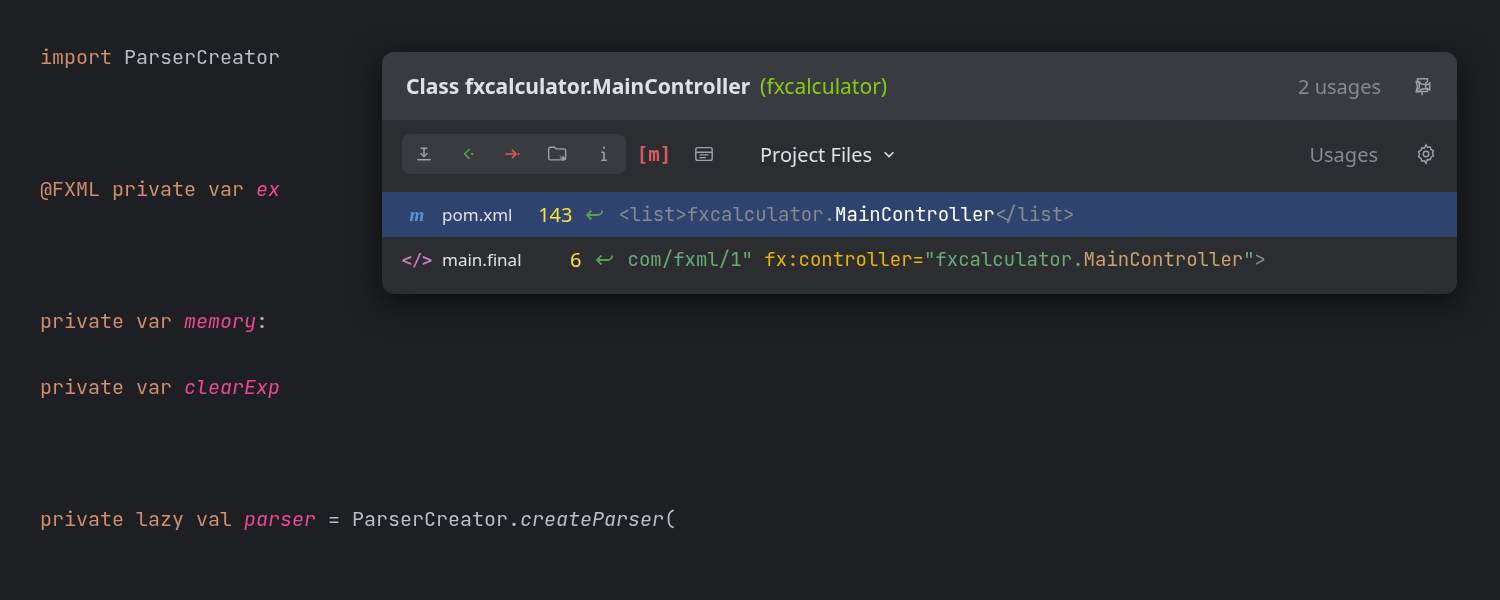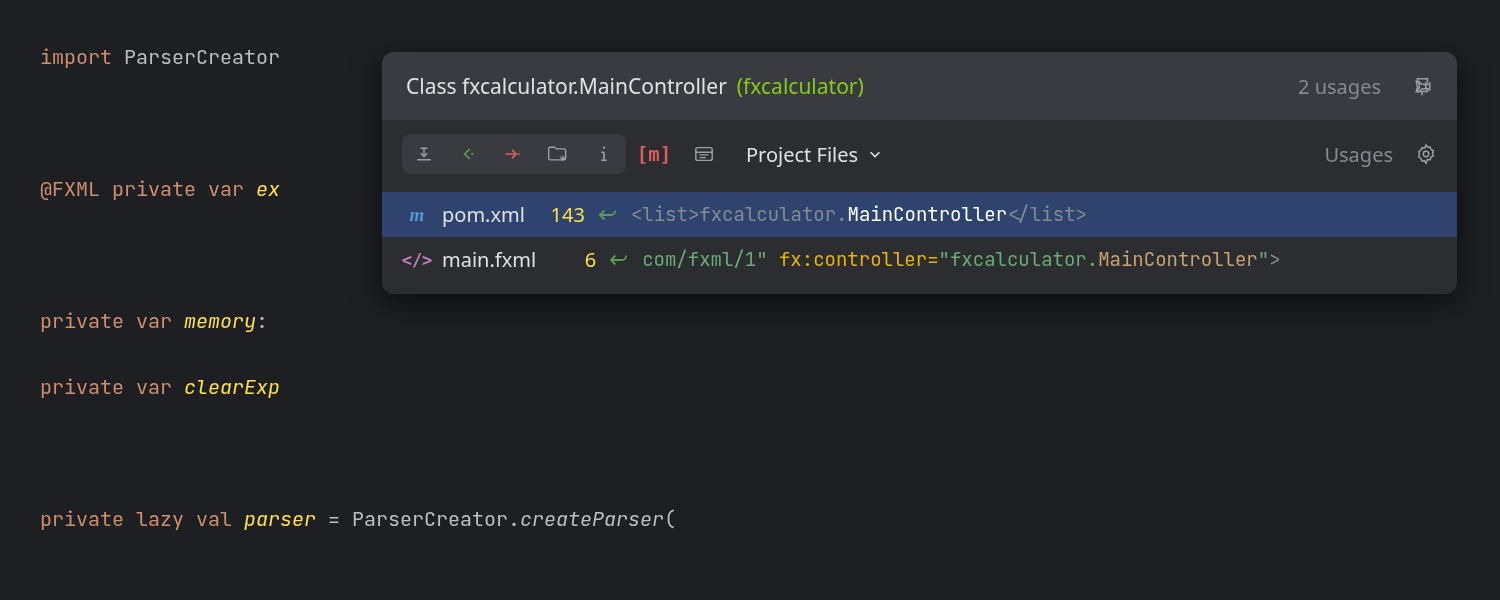--- a/index.html
+++ b/index.html
@@ -14,41 +14,41 @@
     overflow: hidden;
   }
   .editor {
     padding: 8px 16px;
     line-height: 1.65;
     white-space: pre;
   }
   .kw { color: #cf8e6d; }
   .hl { background: #373b39; }
   .ital { font-style: italic; }
-  .purple { color: #fde047; }
+  .purple { color: #ec4899; }
 
   .popup {
     position: absolute;
     top: 52px;
     left: 382px;
     width: 1075px;
     background: #2b2d30;
     border-radius: 12px;
     box-shadow: 0 8px 30px rgba(0,0,0,0.6);
     overflow: hidden;
     font-family: -apple-system, 'Segoe UI', system-ui, sans-serif;
   }
   .popup-header {
     background: #393b40;
     padding: 20px 24px;
     display: flex;
     align-items: center;
     gap: 10px;
   }
-  .popup-title { font-size: 21px; font-weight: 400; color: #dfe1e5; }
+  .popup-title { font-size: 21px; font-weight: 700; color: #dfe1e5; }
   .popup-sub { font-size: 21px; color: #84cc16; }
   .popup-header-spring { flex: 1; }
   .popup-usages-count { font-size: 20px; color: #868a91; margin-right: 20px; }
   .pin-icon svg { width: 22px; height: 22px; }
   .pin-icon { color: #9da0a8; cursor: pointer; }
 
   .popup-toolbar {
     display: flex;
     align-items: center;
     padding: 14px 20px;
@@ -80,30 +80,30 @@
     color: #9da0a8;
     cursor: pointer;
   }
   .m-icon {
     color: #db5c5c;
     font-weight: 700;
     font-size: 19px;
     font-family: monospace;
   }
   .scope-select {
-    margin-left: 14px;
+    margin-left: 28px;
     font-size: 20px;
     color: #dfe1e5;
     display: flex;
     align-items: center;
     gap: 10px;
     cursor: pointer;
   }
   .toolbar-spring { flex: 1; }
-  .usages-label { font-size: 20px; color: #868a91; margin-right: 16px; }
+  .usages-label { font-size: 20px; color: #868a91; margin-right: 31px; }
   .gear { color: #9da0a8; cursor: pointer; }
 
   .results { padding: 4px 0 12px 0; }
   .result-row {
     display: flex;
     align-items: center;
     padding: 9px 24px;
     gap: 14px;
     font-size: 19px;
     font-family: 'JetBrains Mono', 'Menlo', monospace;
@@ -114,21 +114,21 @@
     width: 22px;
     display: flex;
     align-items: center;
     justify-content: center;
     font-weight: 700;
     font-style: italic;
     font-size: 19px;
   }
   .file-icon.maven { color: #5896d6; font-family: serif; }
   .file-icon.xml { color: #c77dbb; font-style: normal; font-size: 17px; font-family: monospace;}
-  .file-name { color: #dfe1e5; font-family: -apple-system, system-ui, sans-serif; font-size: 20px; }
+  .file-name { color: #dfe1e5; font-family: -apple-system, system-ui, sans-serif; font-size: 17px; }
   .line-num { color: #fde047; width: 46px; text-align: right; font-family: -apple-system, system-ui, sans-serif; font-size: 20px; }
   .nav-arrow { color: #5b9e4d; font-size: 17px; }
   .code-preview { color: #868a91; white-space: pre; }
   .code-preview .match { color: #dfe1e5; }
   .code-preview .match.selected-match { color: #ffffff; }
   .code-preview .attr { color: #eab308; }
   .code-preview .green { color: #6aab73; }
   .code-preview .yellow { color: #c9a26d; }
 
   svg { display: block; }
@@ -244,21 +244,21 @@
       <span class="nav-arrow">
         <svg width="18" height="16" viewBox="0 0 20 16" fill="none" stroke="#5b9e4d" stroke-width="2">
             <polyline points="6,3 1,8 6,13"></polyline>
             <path d="M1 8 h12 a5 5 0 0 0 5 -5"></path>
           </svg>
       </span>
       <span class="code-preview"><span>&lt;list&gt;fxcalculator.</span><span class="match selected-match">MainController</span><span>&lt;/list&gt;</span></span>
     </div>
     <div class="result-row">
       <span class="file-icon xml">&lt;/&gt;</span>
-      <span class="file-name">main.fxml</span>
+      <span class="file-name">main.final</span>
       <span class="line-num">6</span>
       <span class="nav-arrow">
         <svg width="18" height="16" viewBox="0 0 20 16" fill="none" stroke="#5b9e4d" stroke-width="2">
             <polyline points="6,3 1,8 6,13"></polyline>
             <path d="M1 8 h12 a5 5 0 0 0 5 -5"></path>
           </svg>
       </span>
       <span class="code-preview"><span class="green">com/fxml/1"</span><span class="attr"> fx:controller=</span><span class="green">"fxcalculator.</span><span class="yellow match">MainController</span><span class="green">"</span><span>&gt;</span></span>
     </div>
   </div>

